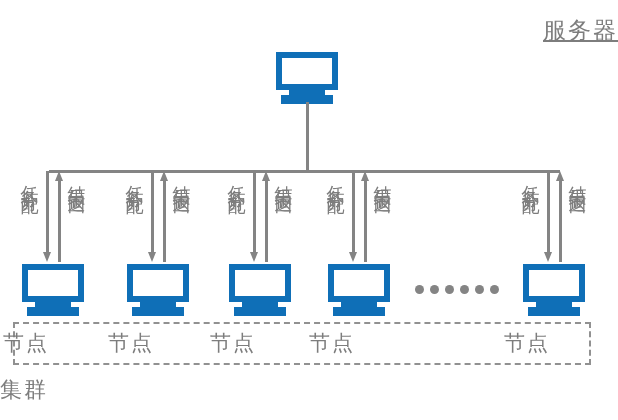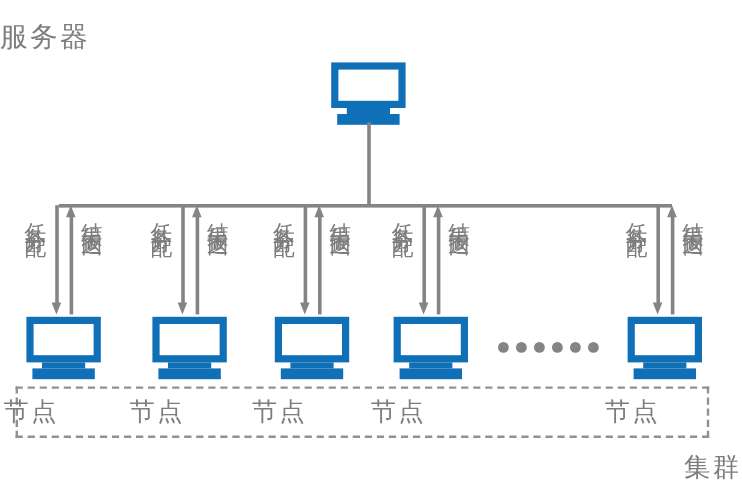--- a/index.html
+++ b/index.html
@@ -2,25 +2,25 @@
 <html><head>
 <meta charset="utf-8">
 <style>
   html,body{margin:0;padding:0;background:#fff;}
   .canvas{
     position:relative;width:618px;height:420px;background:#ffffff;overflow:hidden;
     font-family:"Liberation Sans",sans-serif;
   }
   
   .server-title{
-    position:absolute;left:0;right:0;top:15px;text-align:left;
-    font-size:23px;color:#7d7d7d;letter-spacing:2px;
+    position:absolute;left:0;right:0;top:15px;text-align:right;
+    font-size:23px;color:#7d7d7d;letter-spacing:2px;text-decoration:underline;
   }
   .cluster-title{
-    position:absolute;left:0;right:0;top:375px;text-align:right;
+    position:absolute;left:0;right:0;top:375px;text-align:left;
     font-size:22px;color:#7d7d7d;letter-spacing:2px;
   }
   .node-label{
     position:absolute;top:329px;width:100px;
     font-size:21px;color:#7d7d7d;letter-spacing:2px;
   }
   
   .monitor{position:absolute;width:62px;display:flex;flex-direction:column;align-items:center;}
   .m-body{width:62px;height:38px;border:6px solid #0f6fb7;background:#fff;box-sizing:border-box;}
   .m-neck{width:36px;height:5px;background:#0f6fb7;}

